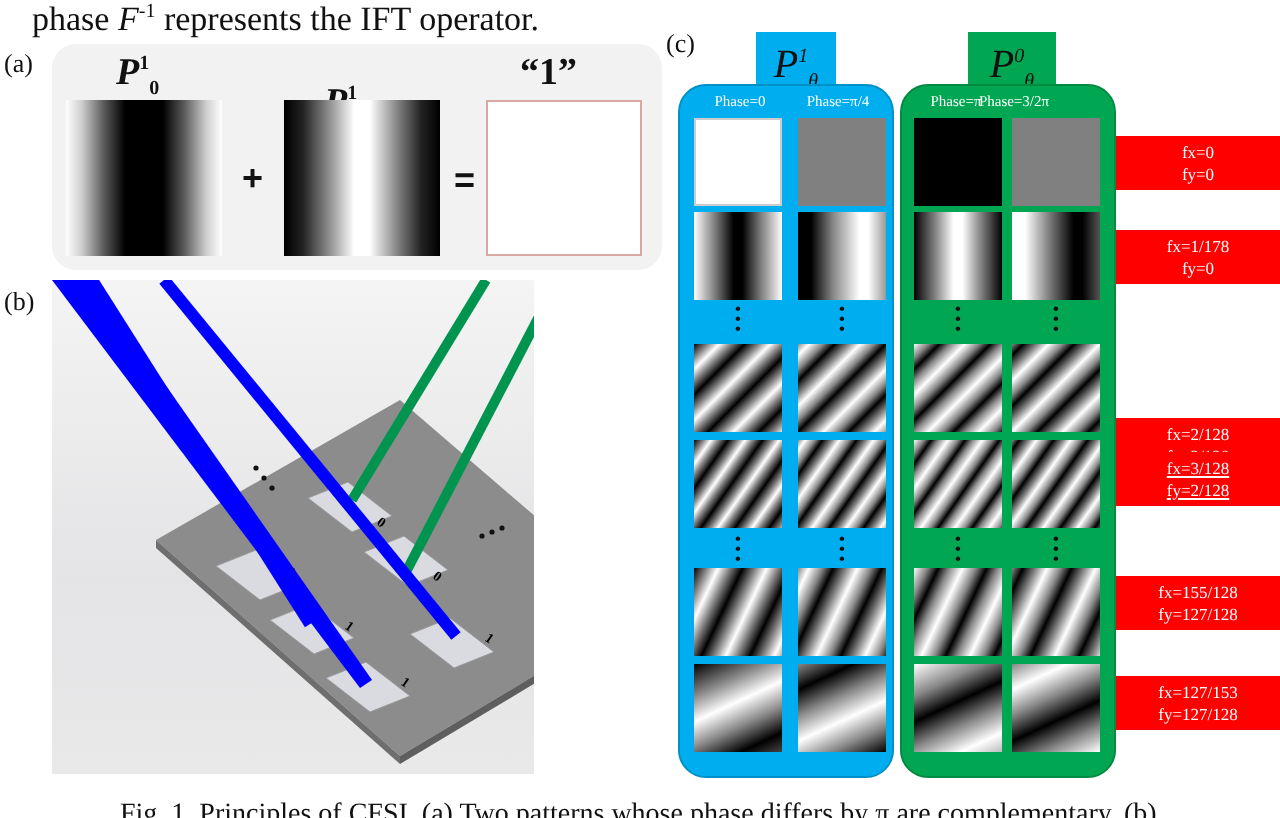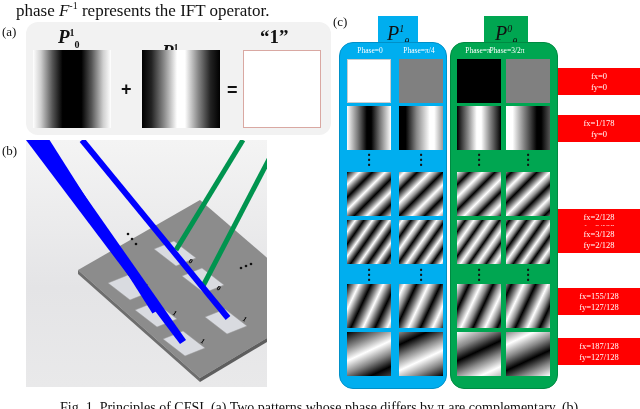--- a/index.html
+++ b/index.html
@@ -167,26 +167,26 @@
   <div>fy=0</div>
 </div>
 <div class="abs red-lbl" style="top:115px;">
   <div>fx=1/178</div>
   <div>fy=0</div>
 </div>
 <div class="abs red-lbl" style="top:180px;margin-top:29px;">
   <div>fx=2/128</div>
   <div>fy=2/128</div>
 </div>
-<div class="abs red-lbl" style="top:226px;">
+<div class="abs red-lbl" style="top:226px;text-decoration:underline;">
   <div>fx=3/128</div>
   <div>fy=2/128</div>
 </div>
 <div class="abs red-lbl" style="top:288px;">
   <div>fx=155/128</div>
   <div>fy=127/128</div>
 </div>
 <div class="abs red-lbl" style="top:338px;">
-  <div>fx=187/128</div>
+  <div>fx=127/153</div>
   <div>fy=127/128</div>
 </div>
 
 <div class="abs caption">Fig. 1. Principles of CFSI. (a) Two patterns whose phase differs by π are complementary. (b)</div>
 
 </body></html>

